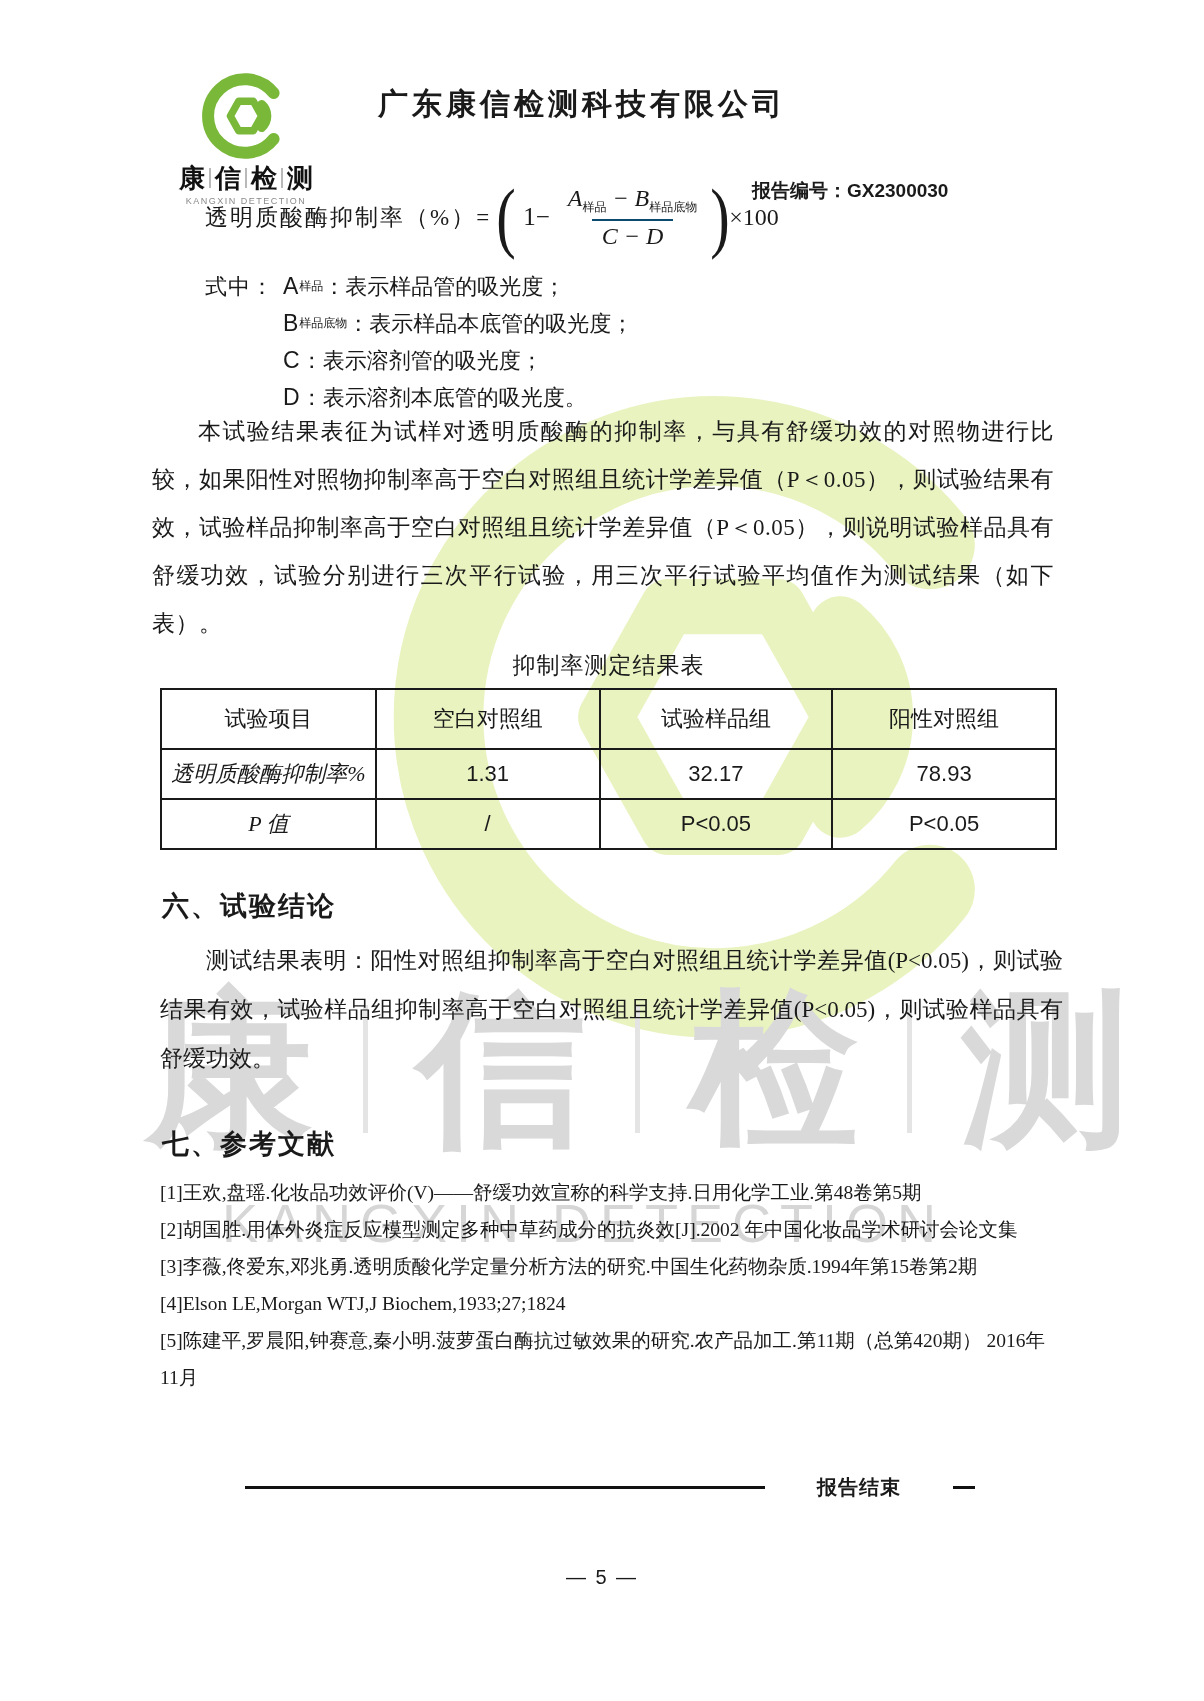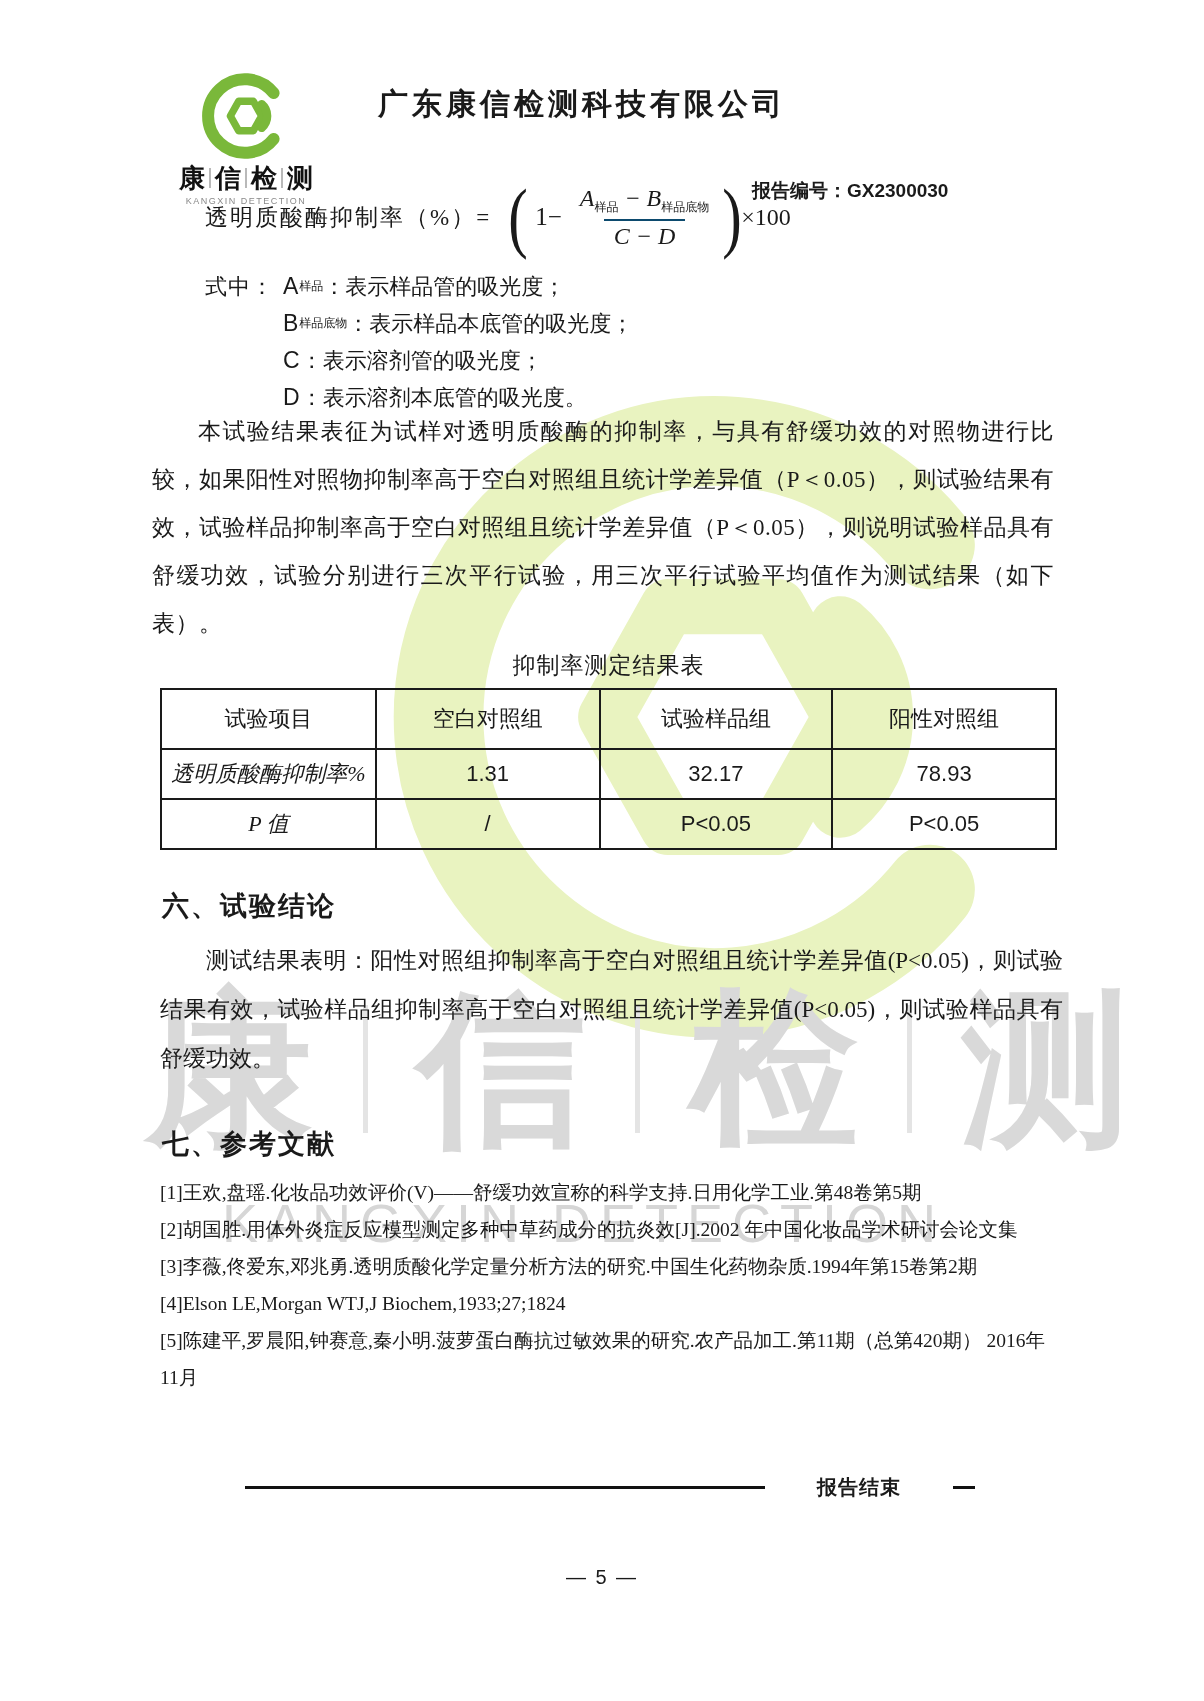--- a/index.html
+++ b/index.html
@@ -42,21 +42,21 @@
     font-family:"Liberation Sans",sans-serif;font-weight:700;font-size:26px;line-height:1.1;color:#111;}
   .lw-sep{width:2px;height:20px;background:#b9b9b9;}
   .logo-subtitle{margin-top:3px;font-family:"Liberation Sans",sans-serif;font-size:9px;
     letter-spacing:1.5px;color:#8a8a8a;}
   .company-title{position:absolute;left:0;right:40px;top:84px;text-align:center;z-index:1;
     font-size:30px;font-weight:700;letter-spacing:4px;}
   .report-no{position:absolute;left:752px;top:138px;z-index:1;
     font-family:"Liberation Sans",sans-serif;font-weight:700;font-size:19px;margin-top:40px;}
   
   .formula{position:absolute;left:205px;top:178px;z-index:1;display:flex;align-items:center;}
-  .f-lhs{font-size:23px;letter-spacing:2px;margin-right:18px;}
+  .f-lhs{font-size:23px;letter-spacing:2px;margin-right:6px;}
   .f-paren{font-size:78px;font-weight:300;line-height:1;transform:scaleX(.75);
     font-family:"Liberation Serif",serif;margin:0 -4px;}
   .f-one{font-size:25px;margin:0 4px 0 8px;font-family:"Liberation Serif",serif;}
   .f-frac{display:inline-flex;flex-direction:column;align-items:center;margin:0 4px;}
   .f-num,.f-den{font-style:italic;font-size:24px;font-family:"Liberation Serif",serif;padding:0 10px;}
   .f-num{padding-bottom:3px;}
   .f-den{border-top:2px solid #0c4a6e;padding-top:2px;}
   .f-sub{font-style:normal;font-size:12px;vertical-align:-5px;}
   .f-times{font-size:24px;margin-left:0;}
   

